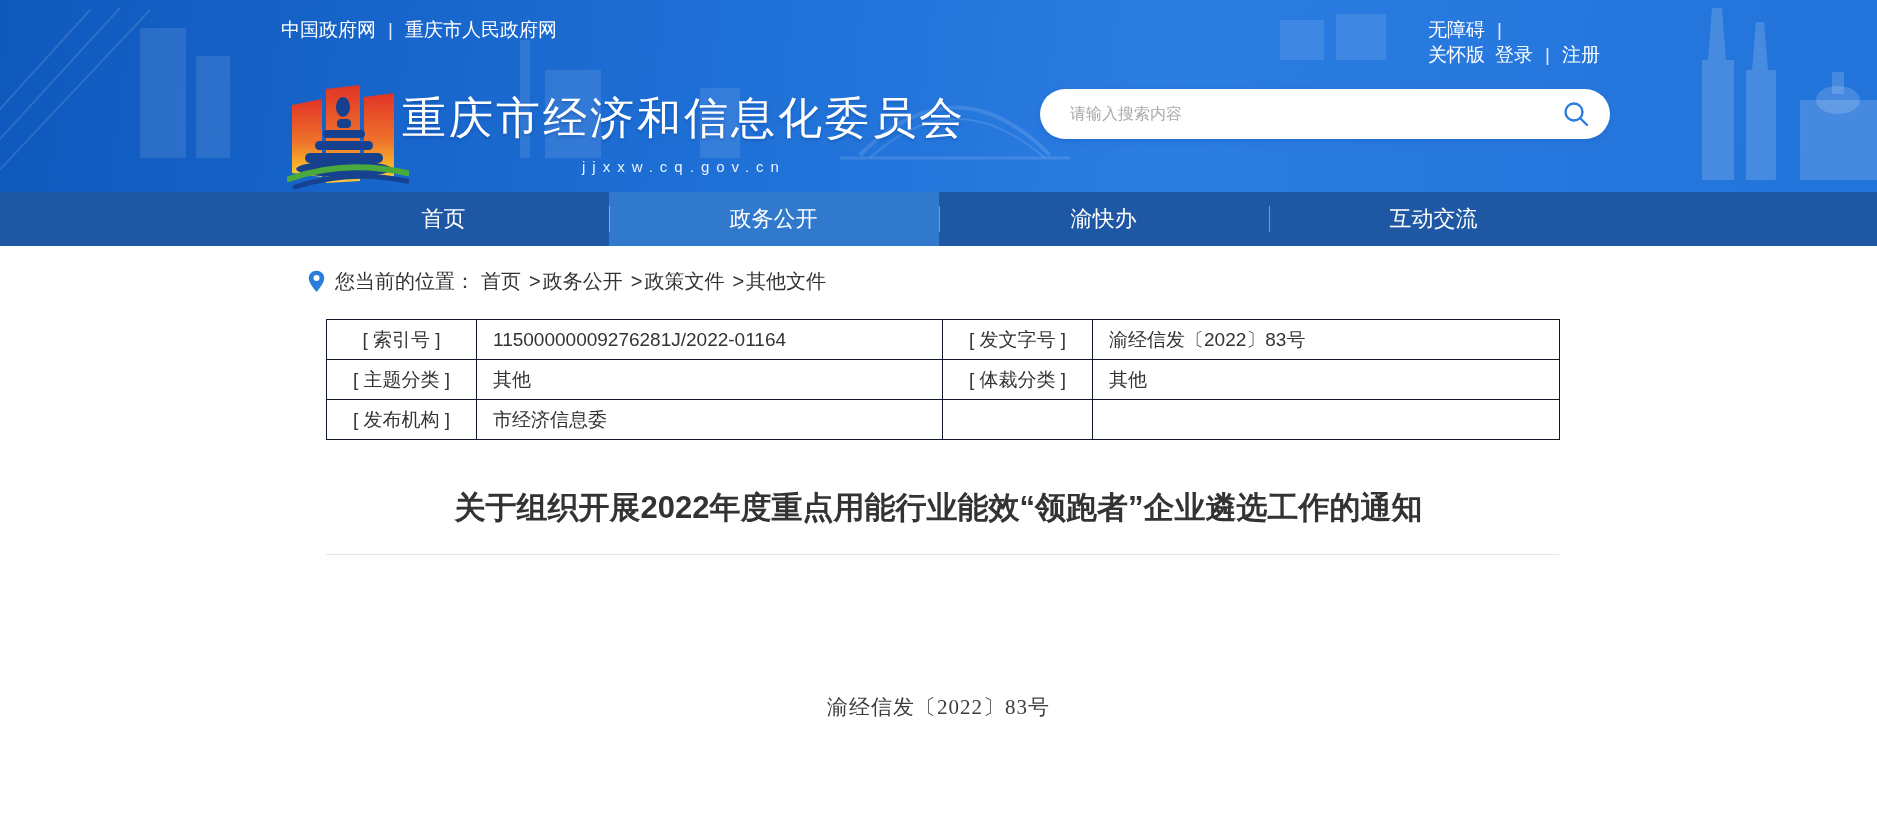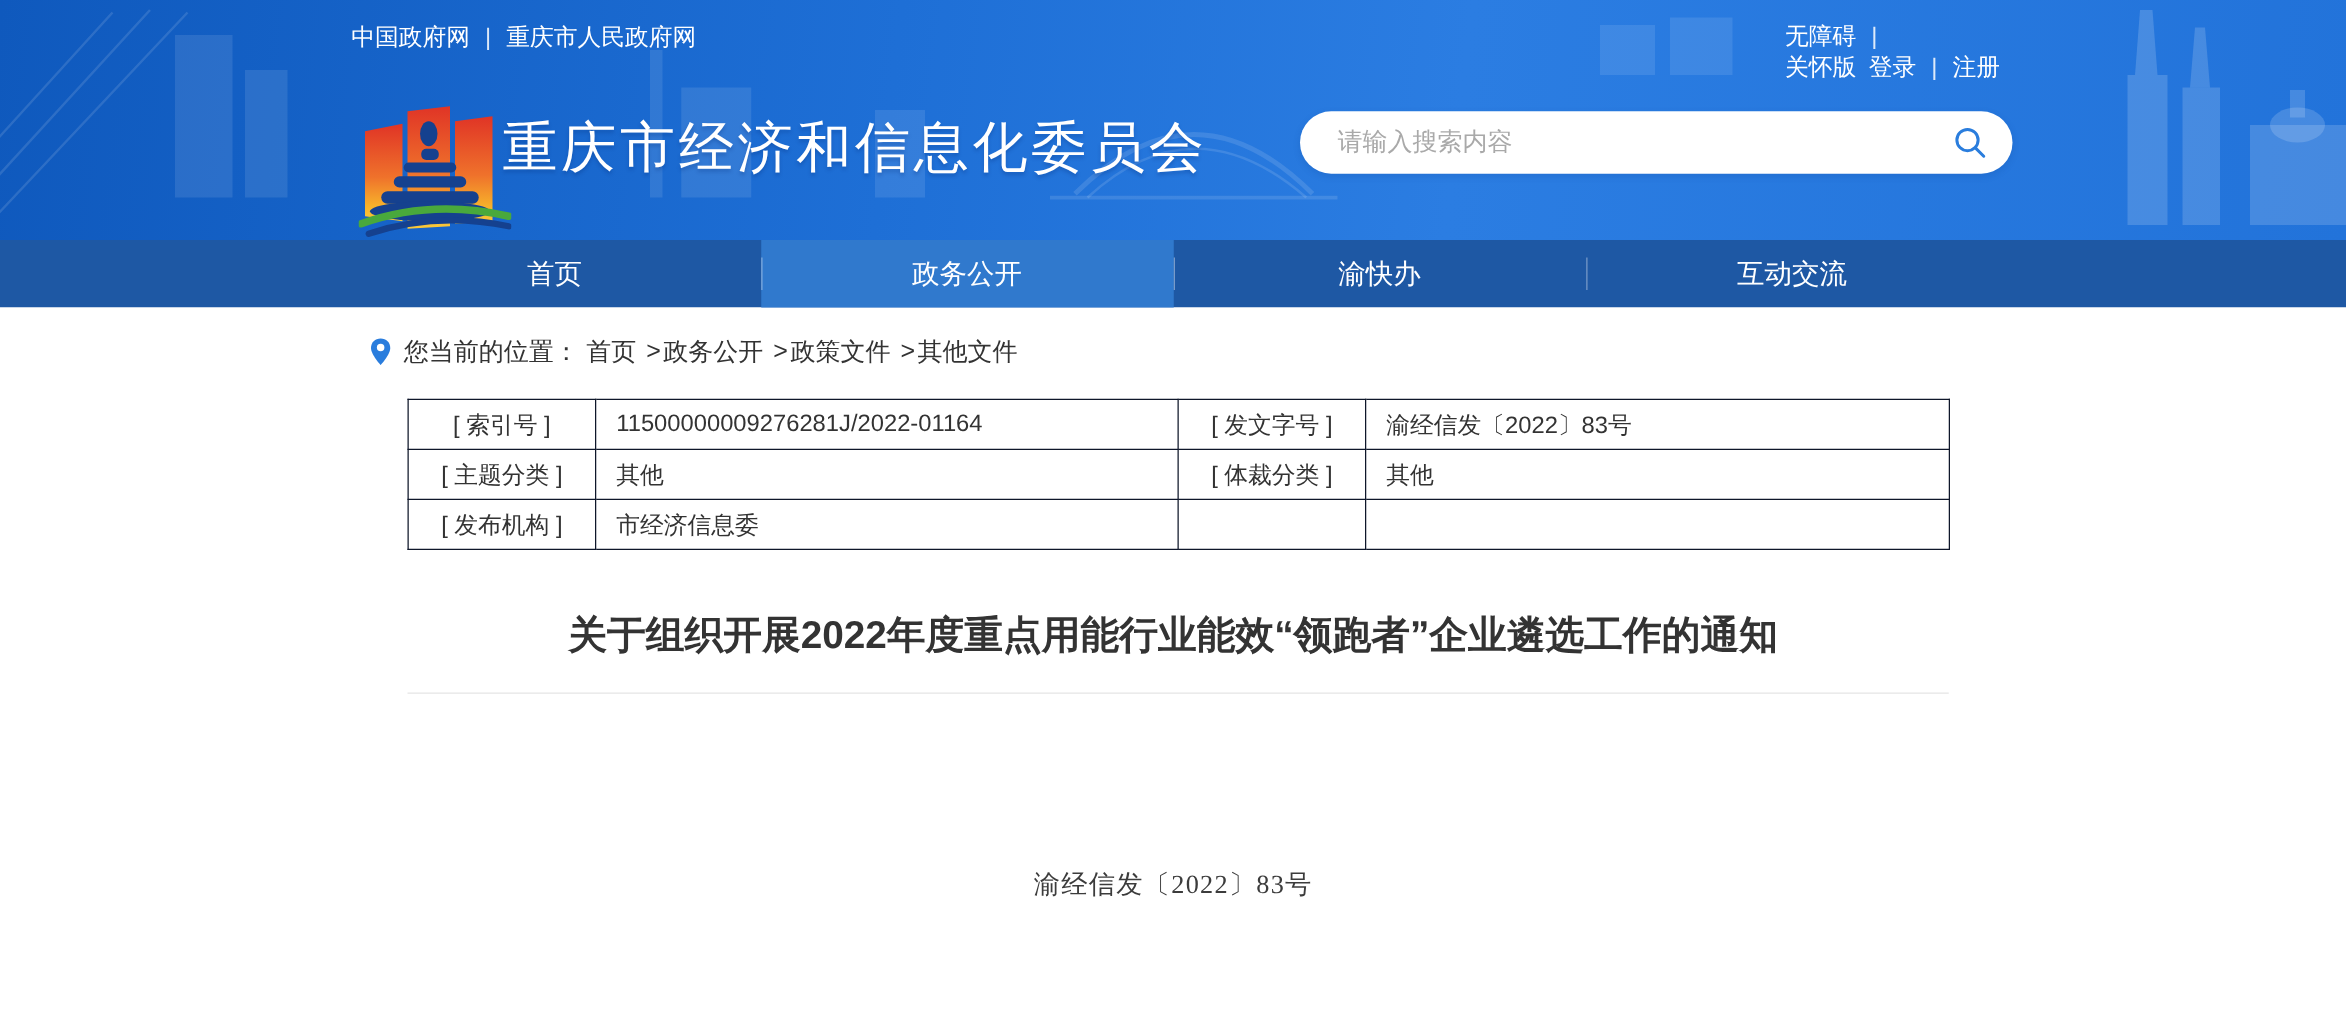--- a/index.html
+++ b/index.html
@@ -40,21 +40,21 @@
   .site-url {
     color: #eaf3ff; font-size: 15px; letter-spacing: 7px; margin-top: 10px; text-align: center;
   }
   .search-box {
     position: absolute; left: 1040px; top: 2px;
     width: 570px; height: 50px; background: #fff; border-radius: 25px;
     display: flex; align-items: center; padding: 0 20px 0 30px;
     box-shadow: 0 2px 6px rgba(9,60,140,.18);
   }
   .search-box input {
-    flex: 1; border: none; outline: none; font-size: 20px; color: #333;
+    flex: 1; border: none; outline: none; font-size: 16px; color: #333;
     font-family: "Liberation Sans", sans-serif; background: transparent;
   }
   .search-box input::placeholder { color: #a9a9a9; }
   .search-btn { background: none; border: none; cursor: pointer; display: flex; align-items: center; }
 
   
   .main-nav { height: 54px; background: #1e58a4; }
   .nav-inner { width: 1320px; margin: 0 auto; height: 100%; display: flex; }
   .nav-item {
     flex: 1; height: 100%; position: relative;
@@ -63,21 +63,21 @@
   }
   .nav-item + .nav-item::before {
     content: ""; position: absolute; left: 0; top: 14px; height: 26px; width: 1px;
     background: rgba(255,255,255,.4); z-index: 3;
   }
   .nav-item.active { background: #3079cd; }
 
   
   .breadcrumb-bar {
     display: flex; align-items: center;
-    padding: 22px 0 24px 296px; background: #fff; font-size: 20px; color: #333;
+    padding: 22px 0 24px 296px; background: #fff; font-size: 20px; color: #333; margin-left: 12px;
   }
   .pin-icon { margin-right: 10px; flex: none; }
   .crumb-prefix { margin-right: 6px; }
   .crumb-sep { margin: 0 2px 0 8px; color: #333; }
 
   
   .meta-table {
     margin-left: 326px; width: 1233px;
     border-collapse: collapse; table-layout: fixed;
     font-size: 19px; color: #333;
@@ -169,20 +169,21 @@
         <rect x="36" y="49" width="42" height="8" rx="4"></rect>
         <rect x="28" y="60" width="58" height="9" rx="4.5"></rect>
         <rect x="18" y="72" width="78" height="10" rx="5"></rect>
         <ellipse cx="57" cy="88" rx="48" ry="8"></ellipse>
       </g>
       <path d="M2,98 Q58,78 120,92" stroke="#49a93c" stroke-width="6" fill="none" stroke-linecap="round"></path>
       <path d="M8,106 Q62,88 120,100" stroke="#15418f" stroke-width="5" fill="none" stroke-linecap="round"></path>
     </svg>
     <div class="brand-text">
       <div class="site-name">重庆市经济和信息化委员会</div>
+      <div class="site-url">jjxxw.cq.gov.cn</div>
     </div>
     <div class="search-box">
       <input type="text" placeholder="请输入搜索内容" style="">
       <button class="search-btn">
         <svg width="28" height="28" viewBox="0 0 28 28">
           <circle cx="12" cy="12" r="8.5" fill="none" stroke="#2a7ddd" stroke-width="2.4"></circle>
           <line x1="18.5" y1="18.5" x2="25" y2="25" stroke="#2a7ddd" stroke-width="2.4" stroke-linecap="round"></line>
         </svg>
       </button>
     </div>

